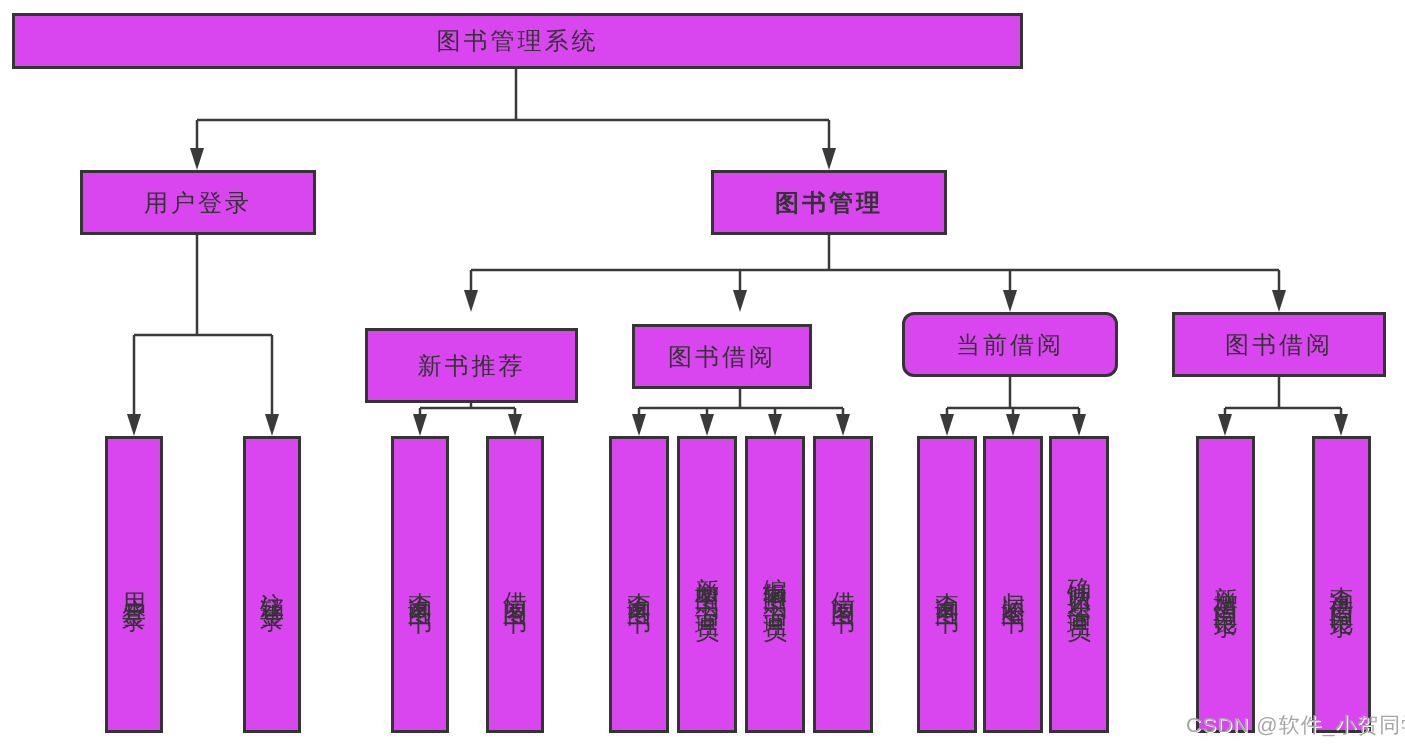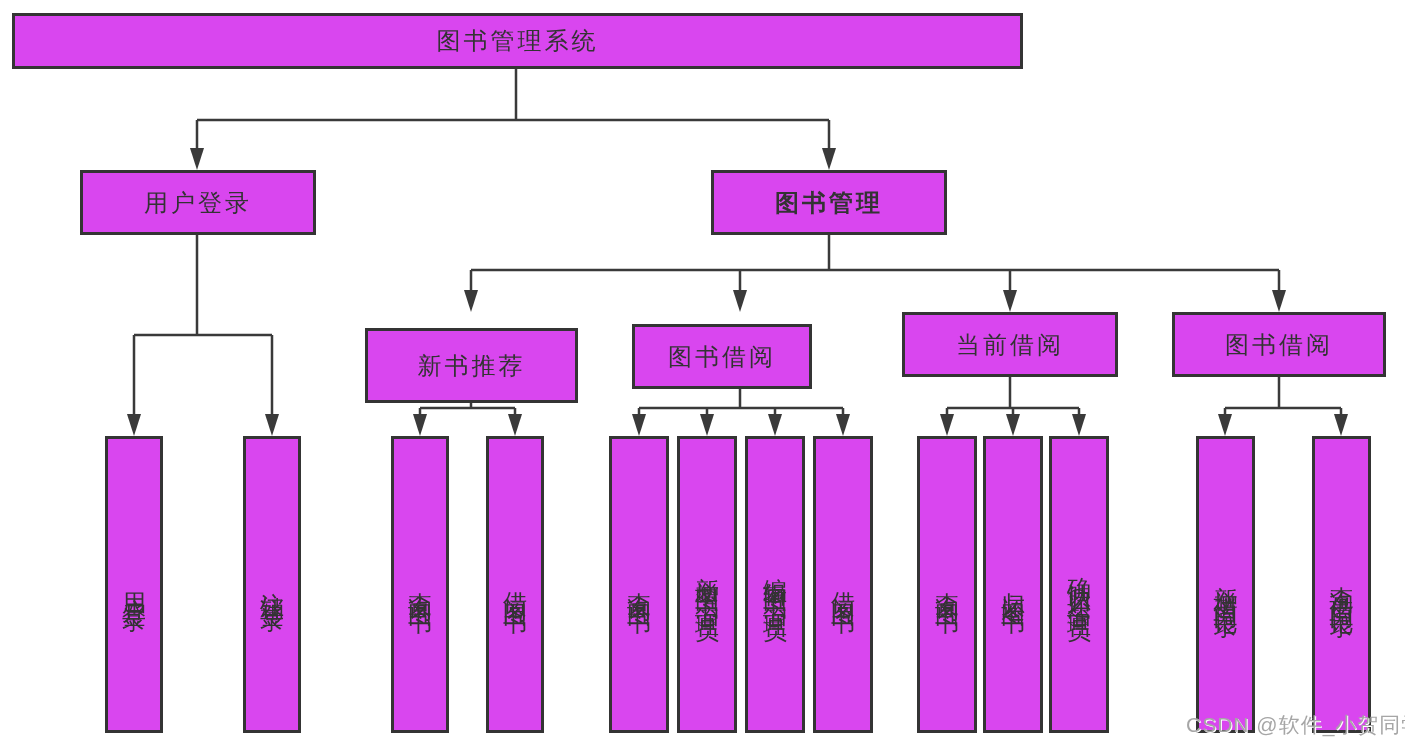--- a/index.html
+++ b/index.html
@@ -104,21 +104,21 @@
     </g>
   </svg>
 
   <div class="box" style="left:12px; top:13px; width:1011px; height:56px;">图书管理系统</div>
 
   <div class="box" style="left:80px; top:170px; width:236px; height:65px;">用户登录</div>
   <div class="box" style="left:711px; top:170px; width:236px; height:65px;font-weight:bold;">图书管理</div>
 
   <div class="box" style="left:365px; top:328px; width:213px; height:75px;">新书推荐</div>
   <div class="box" style="left:632px; top:312px; width:180px; height:65px;margin-top:12px;">图书借阅</div>
-  <div class="box" style="left:902px; top:312px; width:216px; height:65px;">当前借阅</div>
+  <div class="box" style="left:902px; top:312px; width:216px; height:65px;border-radius:12px;">当前借阅</div>
   <div class="box" style="left:1172px; top:312px; width:214px; height:65px;">图书借阅</div>
 
   <div class="box leaf" style="left:105px; top:436px; width:58px; height:297px;">用户登录</div>
   <div class="box leaf" style="left:243px; top:436px; width:58px; height:297px;">注销登录</div>
 
   <div class="box leaf" style="left:391px; top:436px; width:58px; height:297px;">查询图书</div>
   <div class="box leaf" style="left:486px; top:436px; width:58px; height:297px;">借阅图书</div>
 
   <div class="box leaf" style="left:609px; top:436px; width:60px; height:297px;">查询图书</div>
   <div class="box leaf" style="left:677px; top:436px; width:60px; height:297px;">新增图书（管理员）</div>

